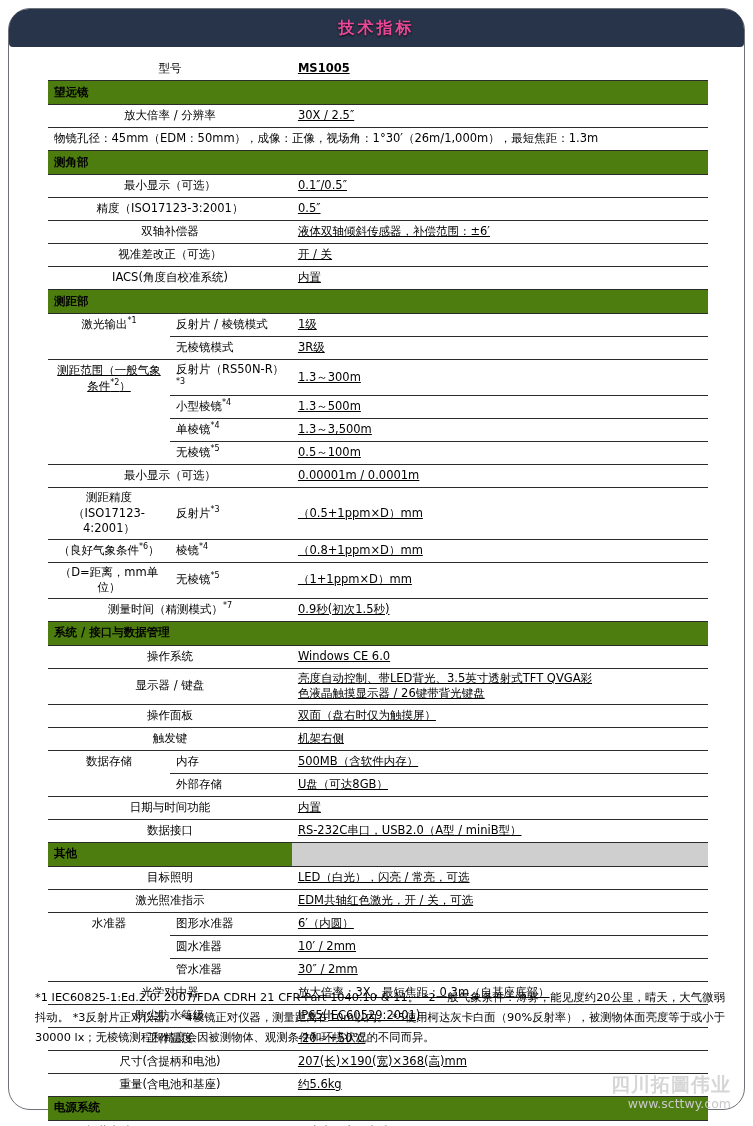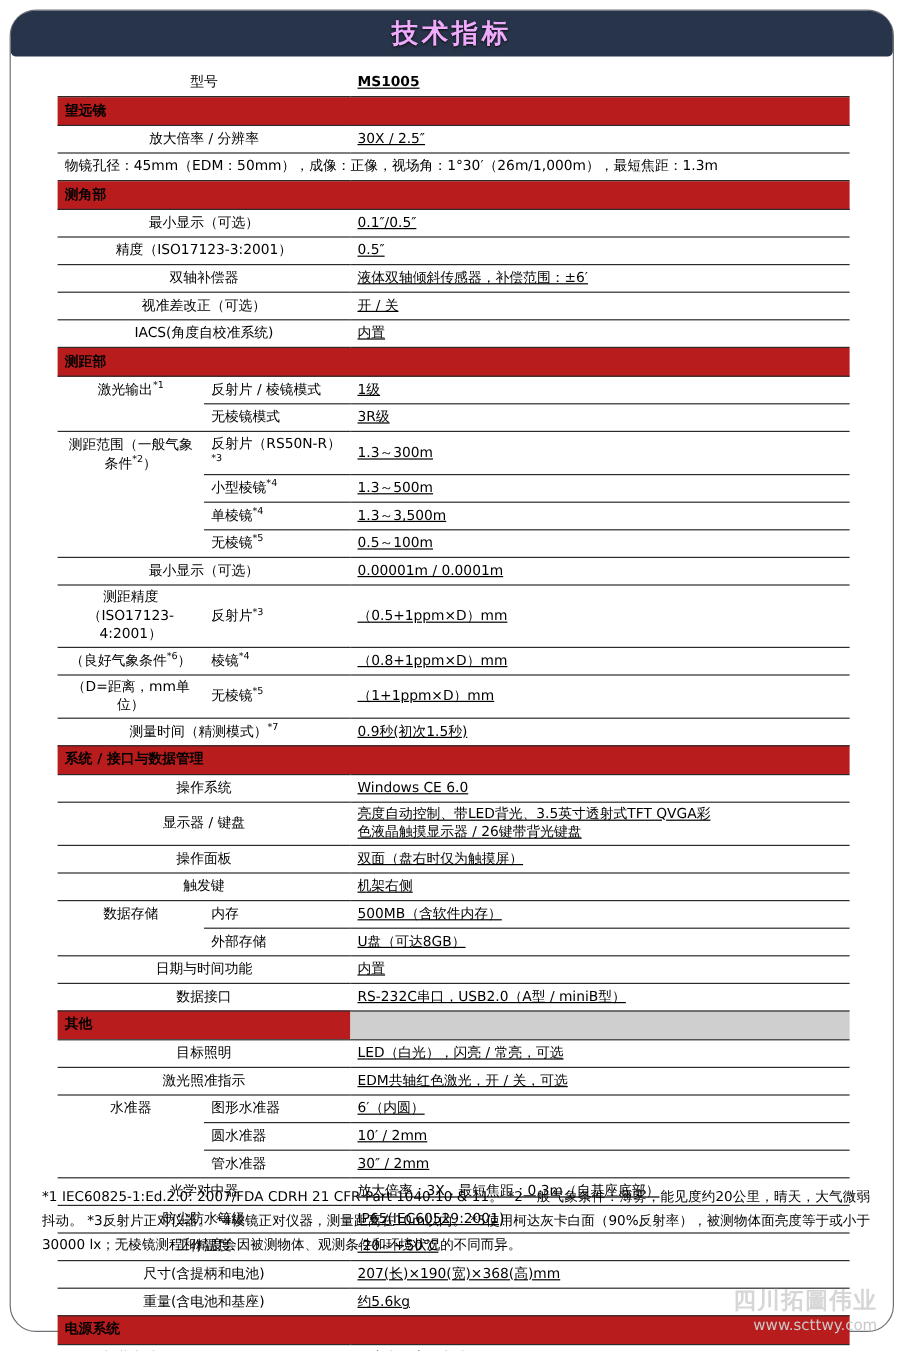--- a/index.html
+++ b/index.html
@@ -51,22 +51,22 @@
         rgba(0,0,0,0.10) 3px, rgba(0,0,0,0.10) 6px),
       repeating-linear-gradient(0deg,
         rgba(255,255,255,0.075) 0px, rgba(255,255,255,0.075) 3px,
         rgba(0,0,0,0.09) 3px, rgba(0,0,0,0.09) 6px),
       linear-gradient(to right, #1d2737 0%, #34425a 30%, #3c4a63 50%, #2b3purple 50%, #2d394e 78%, #1b2432 100%);
     display: flex;
     align-items: center;
     justify-content: center;
   }
   .banner-title {
-    color: #f0abfc;
-    font-size: 22px;
+    color: #ec4899;
+    font-size: 16px;
     font-weight: bold;
     letter-spacing: 3px;
     text-shadow: 0 1px 2px rgba(0,0,0,0.85);
     position: relative;
     z-index: 3;
   }
 
   
   .spec-wrap {
     position: absolute;
@@ -87,21 +87,21 @@
     vertical-align: middle;
     line-height: 1.35;
     height: 18px;
   }
   
   td.c-label   { width: 192px; text-align: center;  border-right: 1px solid #2b2b2b; }
   td.c-sub     { width: 132px; text-align: left;  border-right: 1px solid #2b2b2b; }
   td.c-val     { width: 336px; text-align: left; text-decoration: underline; }
 
   tr.section td {
-    background: #b91c1c;
+    background: #4d7c0f;
     font-weight: bold;
     border-bottom: 1px solid #2b2b2b;
     border-right: none;
     padding: 3px 6px;
     height: 17px;
   }
   tr.section td.half-blank { background: #cfcfcf; }
 
   td.span-full { border-right: none; text-align: left; }
 
@@ -200,21 +200,21 @@
         <tr>
           <td class="c-label" rowspan="2" style="vertical-align: top; padding-top: 3px;">激光输出<sup>*1</sup></td>
           <td class="c-sub">反射片 / 棱镜模式</td>
           <td class="c-val">1级</td>
         </tr>
         <tr>
           <td class="c-sub">无棱镜模式</td>
           <td class="c-val">3R级</td>
         </tr>
         <tr>
-          <td class="c-label" rowspan="4" style="vertical-align: top; padding-top: 3px;">测距范围（一般气象条件<sup>*2</sup>）</td>
+          <td class="c-label" rowspan="4" style="vertical-align: top; padding-top: 3px; text-decoration: underline;">测距范围（一般气象条件<sup>*2</sup>）</td>
           <td class="c-sub">反射片（RS50N-R）<sup>*3</sup></td>
           <td class="c-val">1.3～300m</td>
         </tr>
         <tr>
           <td class="c-sub">小型棱镜<sup>*4</sup></td>
           <td class="c-val">1.3～500m</td>
         </tr>
         <tr>
           <td class="c-sub">单棱镜<sup>*4</sup></td>
           <td class="c-val">1.3～3,500m</td>

